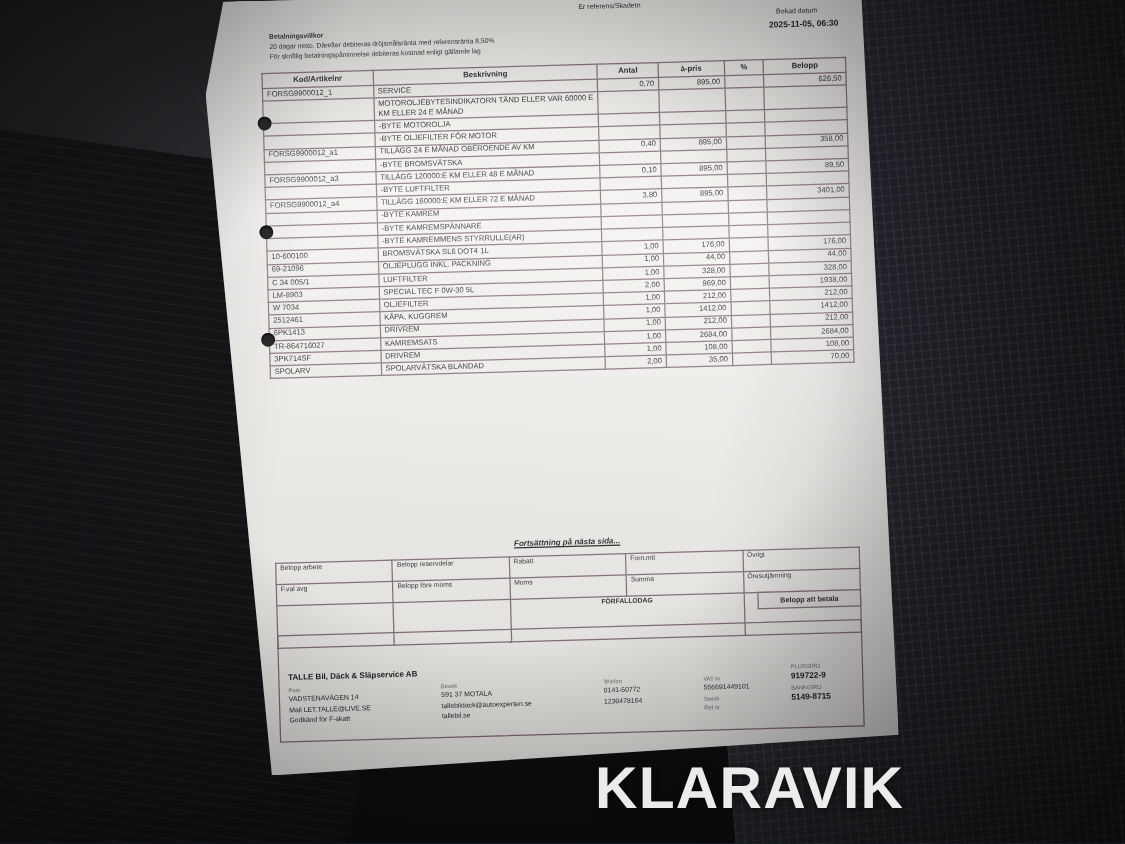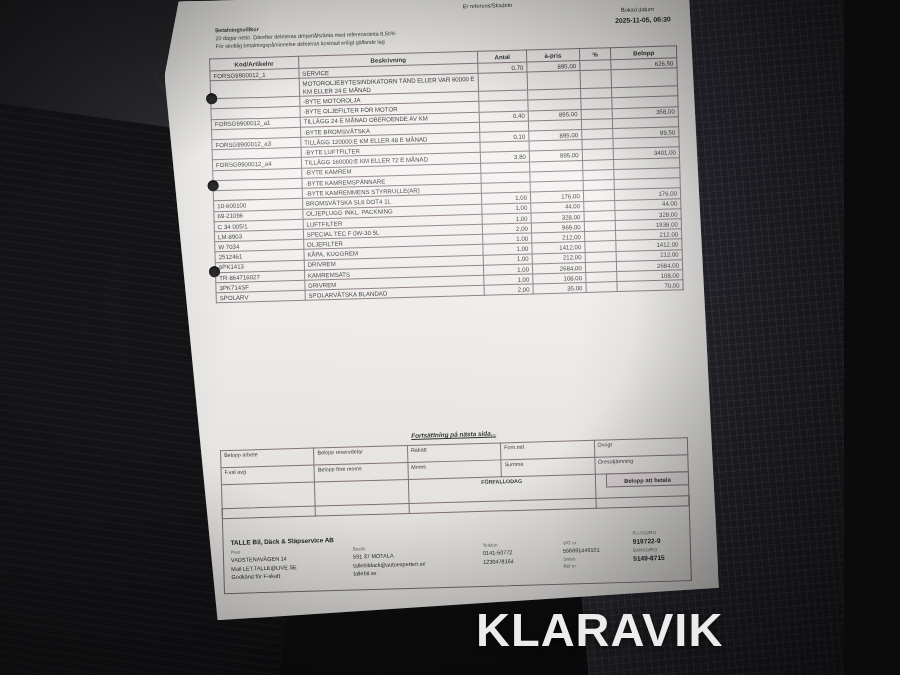--- a/index.html
+++ b/index.html
@@ -2,26 +2,25 @@
 <html><head>
 <meta charset="utf-8">
 <style>
   html, body {
     margin: 0;
     padding: 0;
     background: #0b0b0c;
   }
   #scene {
     position: relative;
-    width: 804px;
+    width: 900px;
     height: 675px;
     overflow: hidden;
     background: #0369a1;
     font-family: "Liberation Sans", sans-serif;
-    padding-left: 40px;
   }
 
   
   .seat-base {
     position: absolute;
     inset: 0;
     background:
       radial-gradient(ellipse 700px 420px at 18% 18%, #2c2c30 0%, #1a1a1d 45%, #108 0%, #0e0e10 100%),
       linear-gradient(120deg, #202024 0%, #121214 60%, #0c0c0e 100%);
   }

